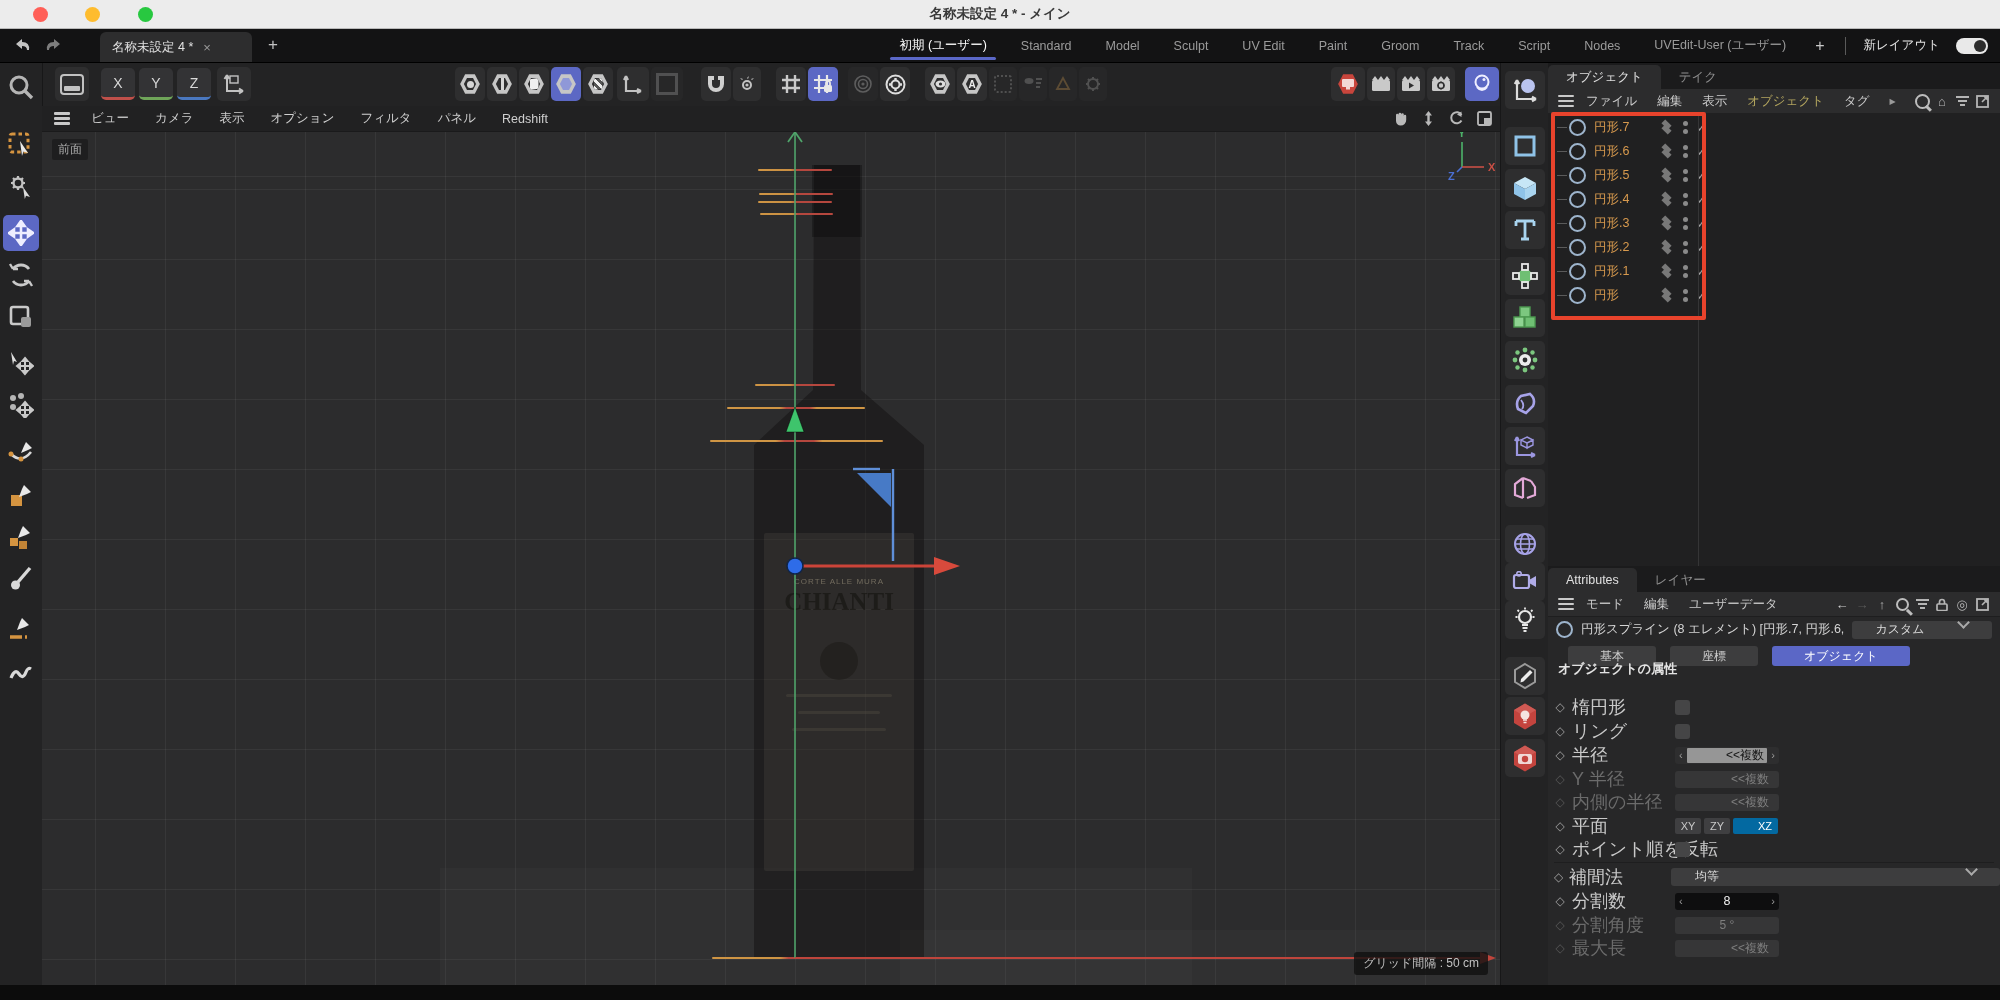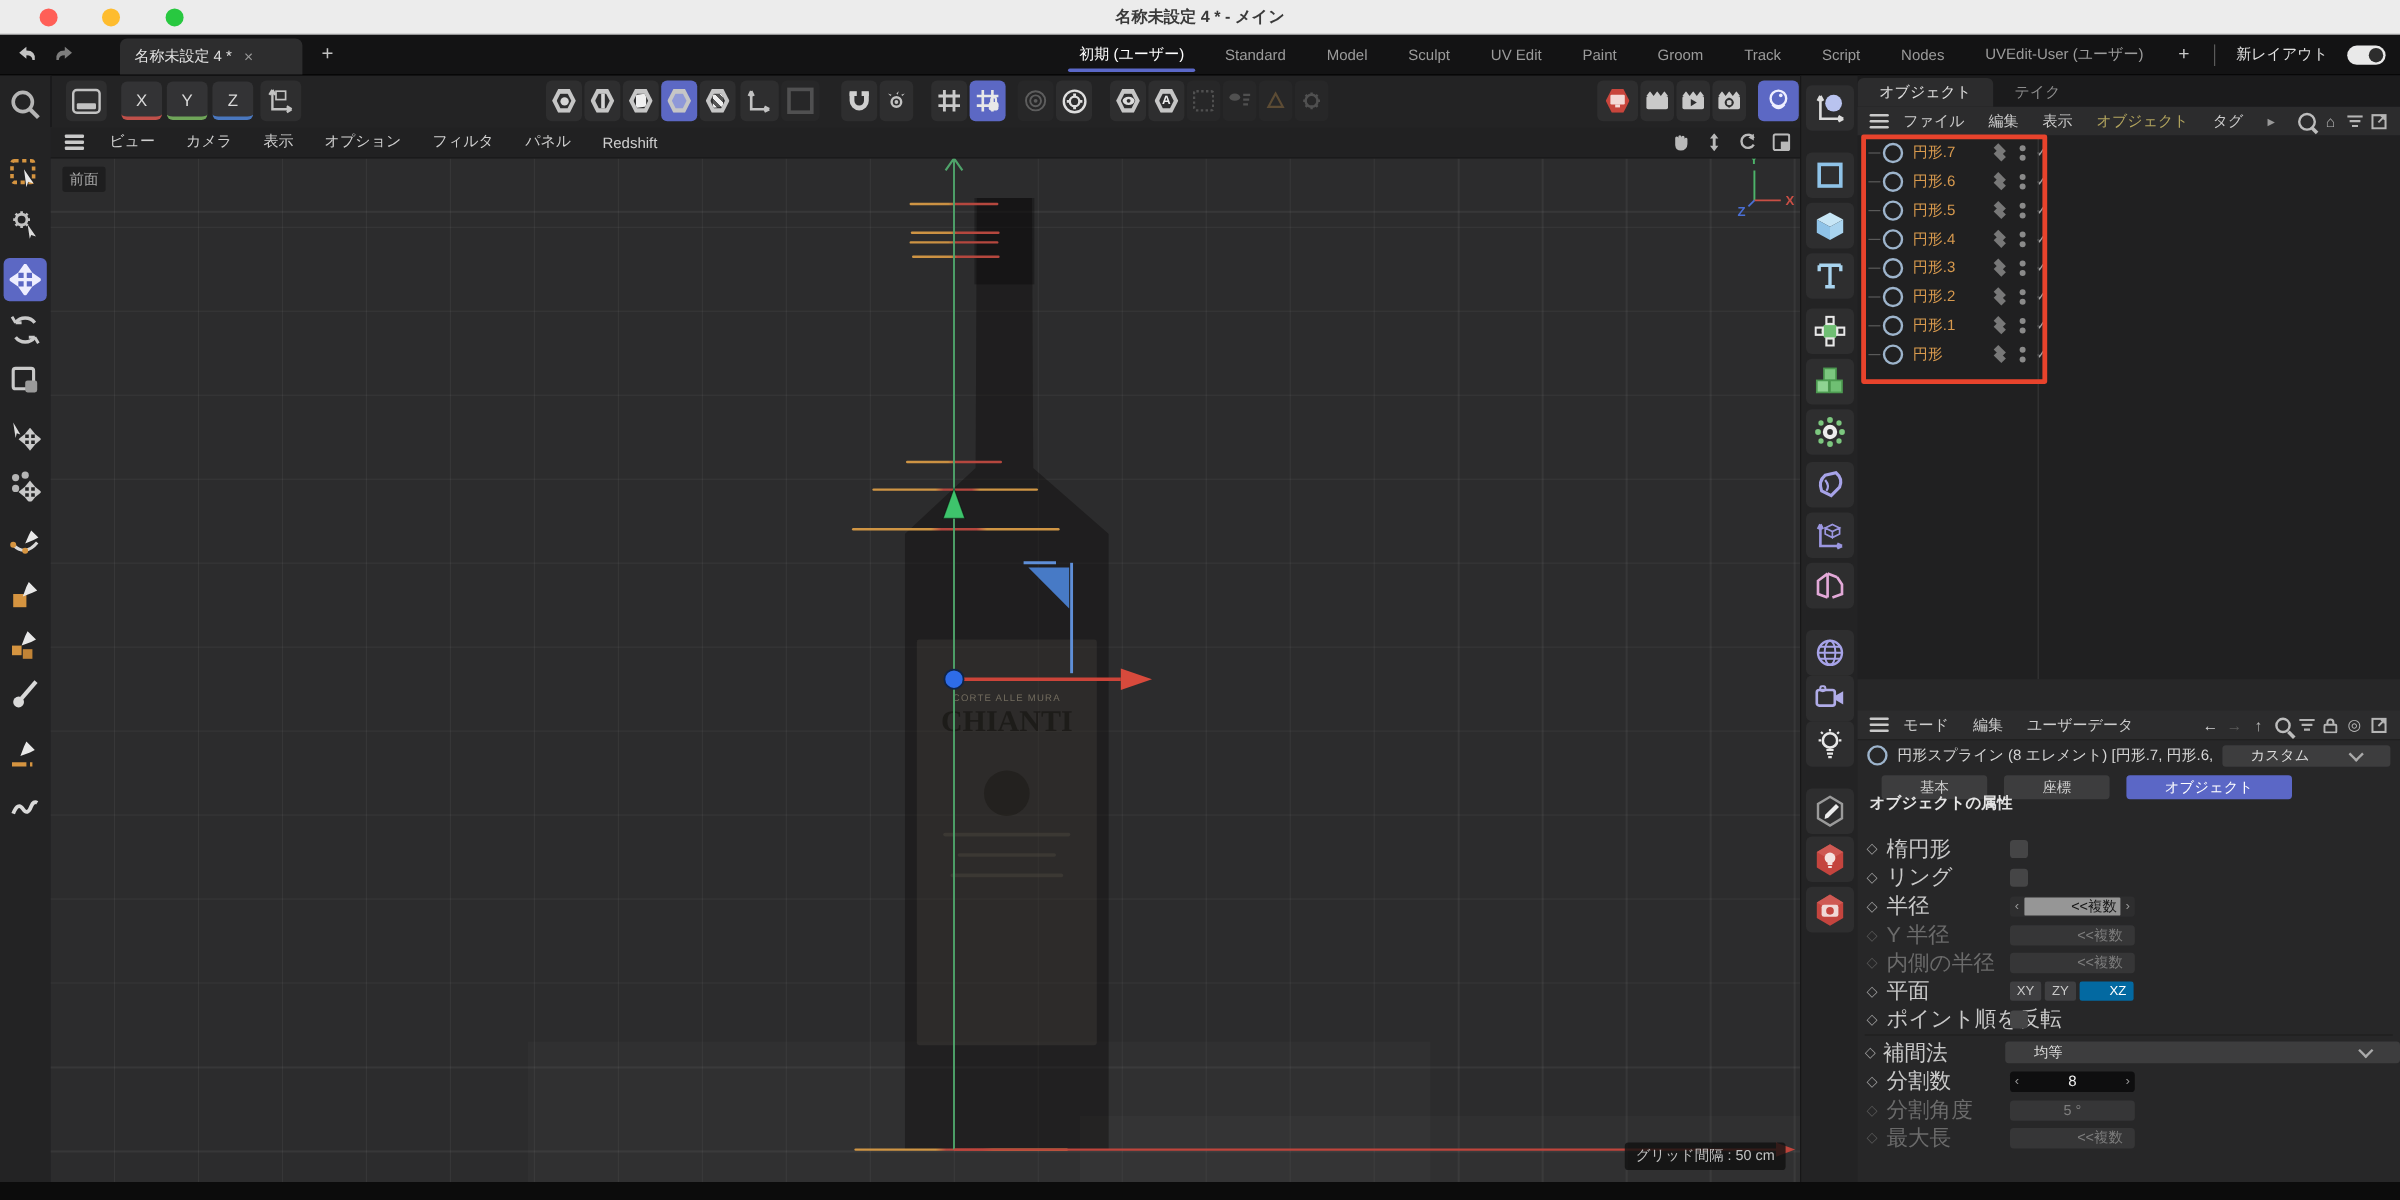--- a/index.html
+++ b/index.html
@@ -112,21 +112,21 @@
   .vis-dots{display:flex;flex-direction:column;gap:3px;margin-left:9px;}
   .vis-dots i{width:5px;height:5px;border-radius:50%;background:#8a8a8a;}
   .om-check{margin-left:8px;color:#a5a5a5;font-size:13px;}
   #om-colsep{left:150px;top:50px;width:1px;height:453px;background:#353536;}
   #om-redbox{left:3px;top:49px;width:147px;height:200px;border:4px solid #e8432c;border-radius:2px;pointer-events:none;z-index:30;}
   
   #attr{left:0;top:503px;width:452px;height:419px;}
   #attr-objrow{left:0;top:51px;width:452px;height:25px;display:flex;align-items:center;padding:0 8px;box-sizing:border-box;}
   #attr-objrow .cs-ico{margin-left:0;}
   #attr-title{margin-left:8px;font-size:12.5px;color:#d5d5d5;white-space:nowrap;overflow:hidden;width:268px;}
-  .dropdown{height:18px;background:#3d3d3e;border-radius:3px;display:flex;align-items:center;padding:0 24px;box-sizing:border-box;}
+  .dropdown{height:18px;background:#3d3d3e;border-radius:3px;display:flex;padding:0 24px;box-sizing:border-box;}
   .dropdown .val{font-size:12px;color:#ddd;flex:1;white-space:nowrap;}
   #preset-dd{width:141px;margin-left:4px;}
   .stabs{position:absolute;left:20px;top:80px;display:flex;gap:14px;}
   .stab{height:20px;padding:0 32px;background:#3d3d3e;border-radius:3px;display:flex;align-items:center;font-size:12px;color:#cfcfcf;}
   .stab.active{background:#5b67c6;color:#fff;}
   #attr-sechdr{left:10px;top:94px;font-size:13px;font-weight:bold;color:#e3e3e3;}
   .arow{position:absolute;left:0;width:452px;height:22px;display:flex;align-items:center;}
   .arow .dia{width:24px;text-align:center;color:#9a9a9a;font-size:12px;}
   .arow .albl{width:100px;font-size:18px;color:#c9c9c9;white-space:nowrap;}
   .arow.dim .dia{color:#565656;}
@@ -793,20 +793,24 @@
           <i></i>
           <i></i>
         </span>
       <span class="om-check">✓</span>
     </div>
   </div>
   <div id="om-colsep" class="abs"></div>
   <div id="om-redbox" class="abs"></div>
 
   <div id="attr" class="abs">
+    <div class="ptabs" style="top:0">
+      <span class="ptab active">Attributes</span>
+      <span class="ptab">レイヤー</span>
+    </div>
     <div class="pmenu" style="top:26px">
       <span class="pmi-icon">
           <span class="bars"></span>
         </span>
       <span class="mi">モード</span>
       <span class="mi">編集</span>
       <span class="mi">ユーザーデータ</span>
       <span class="spacer"></span>
       <span class="pmi-icon" style="color:#d0d0d0">←</span>
       <span class="pmi-icon" style="color:#5a5a5a">→</span>

